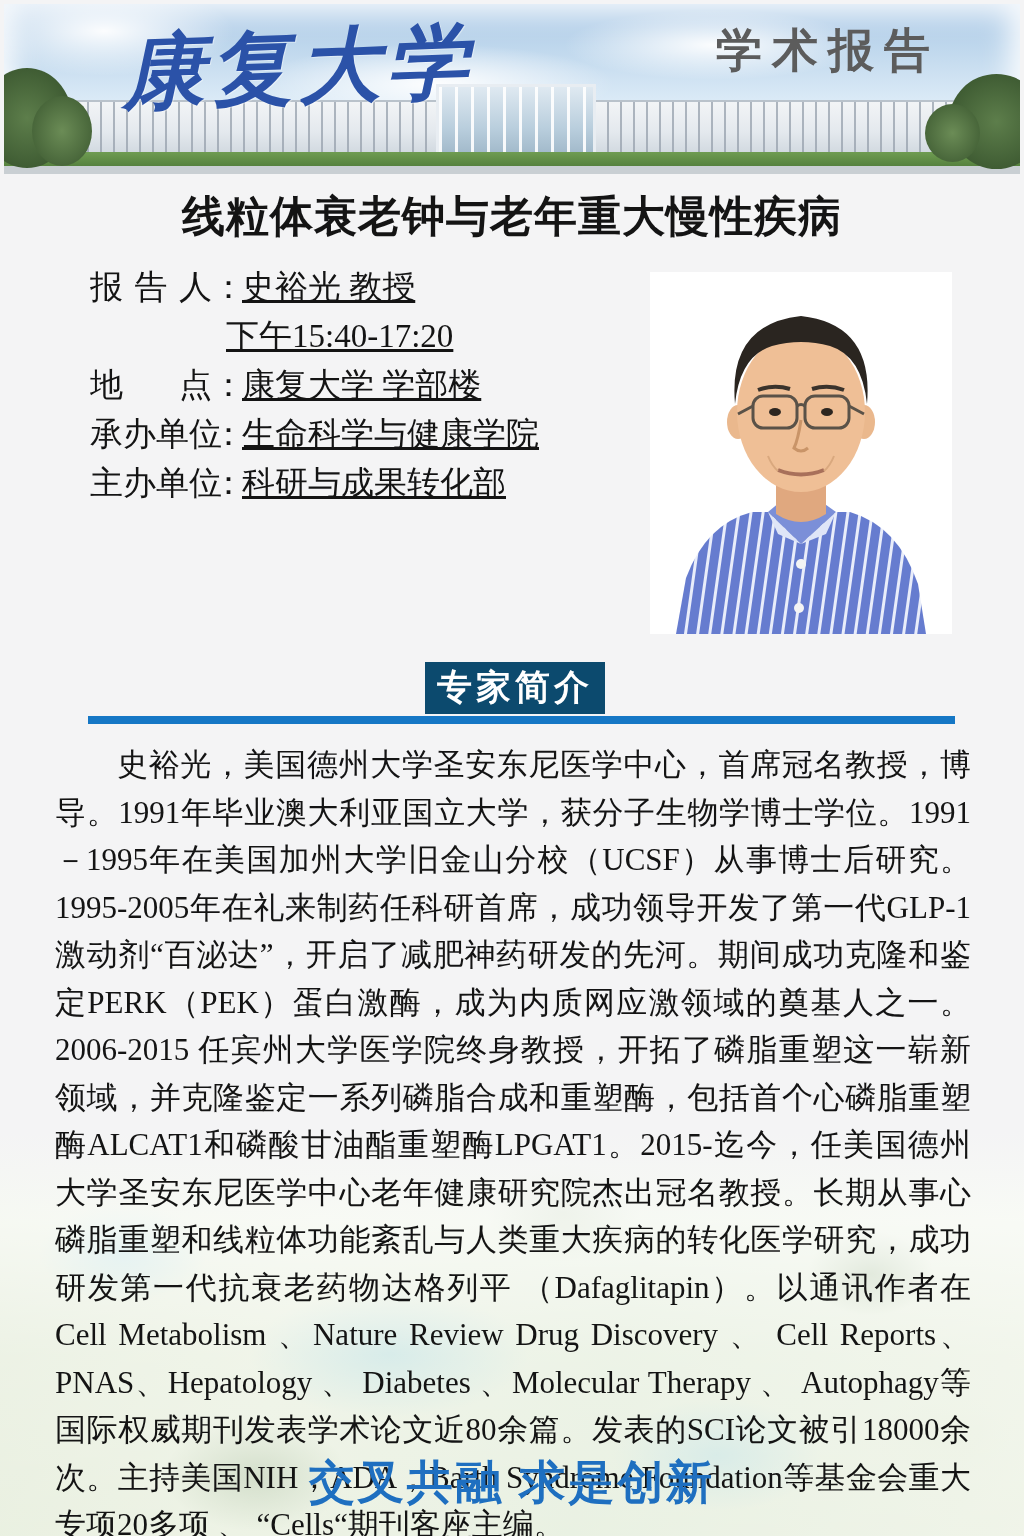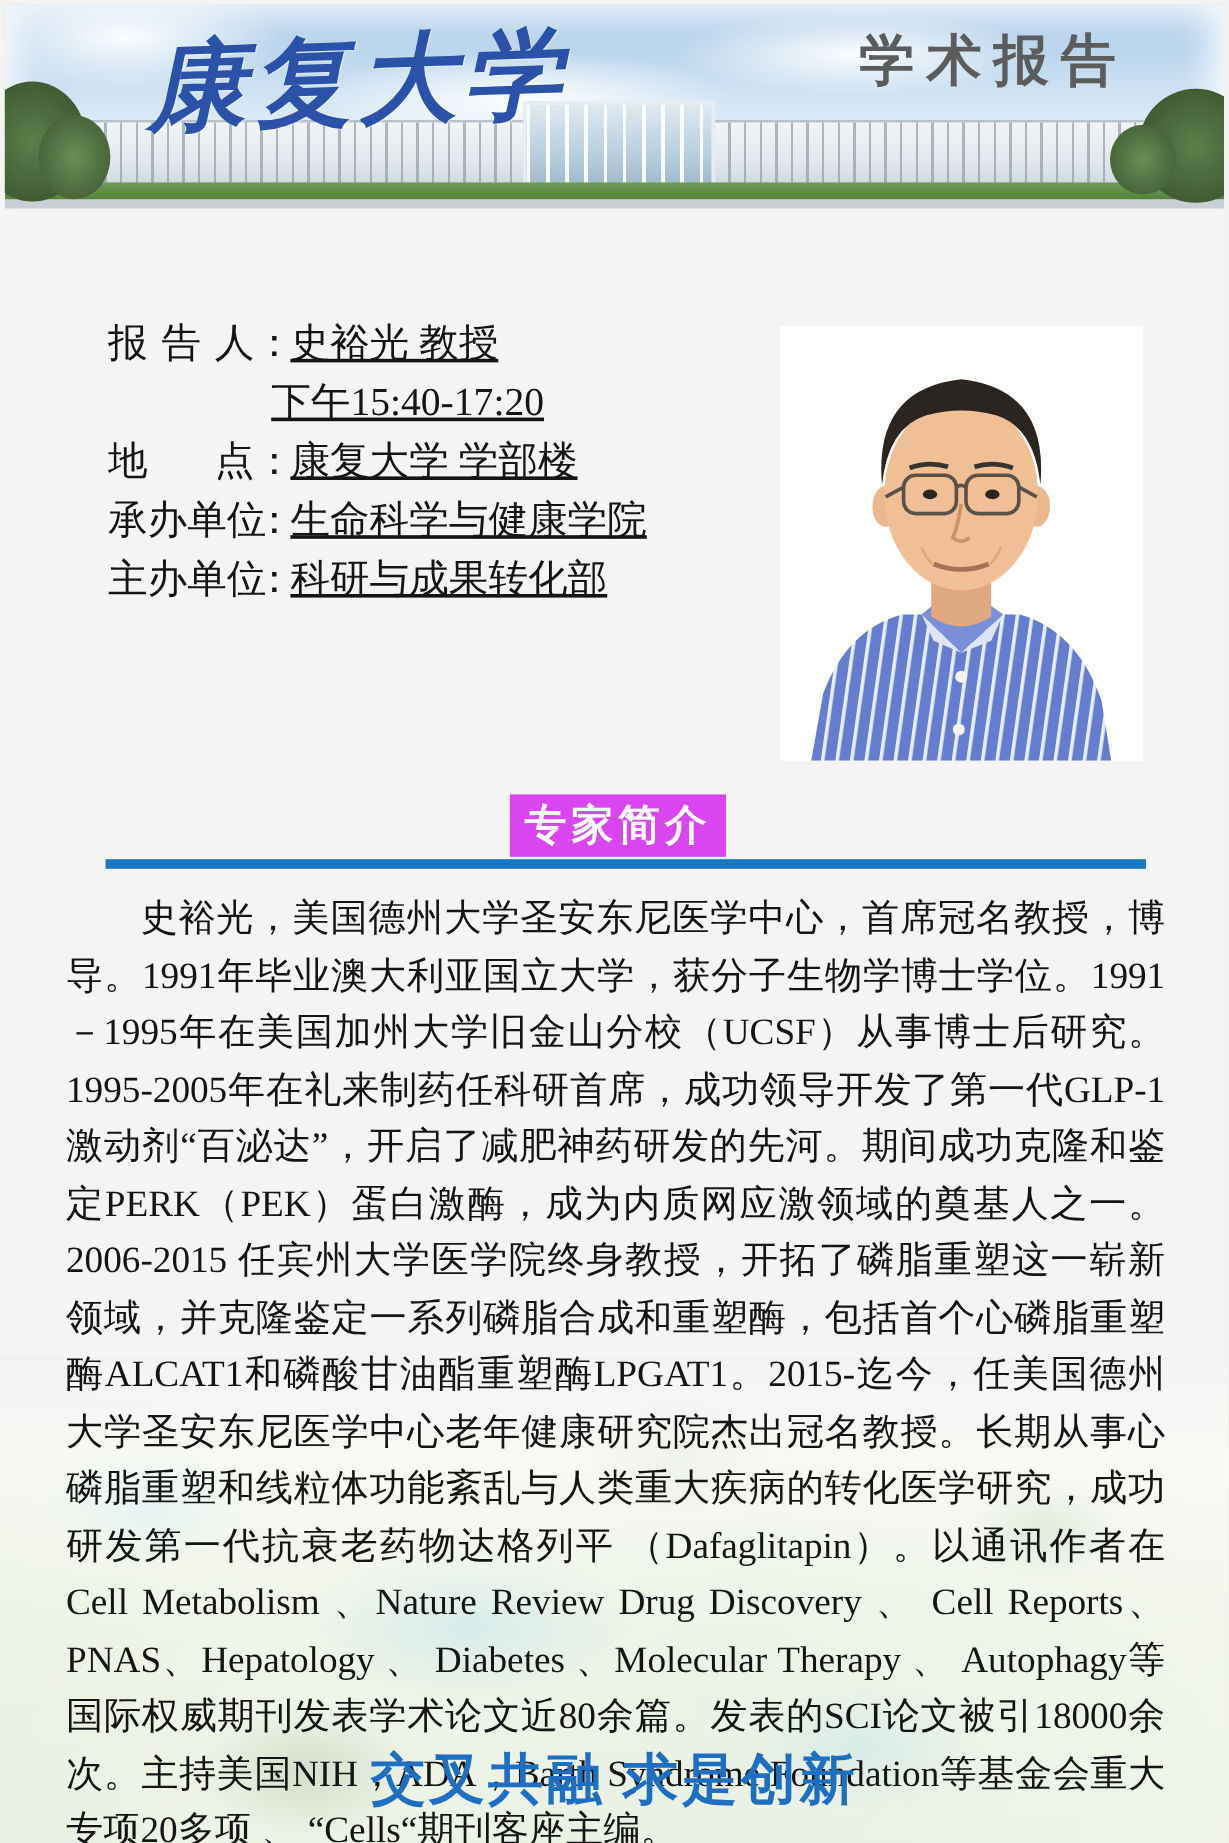--- a/index.html
+++ b/index.html
@@ -118,20 +118,21 @@
     <div class="lawn"></div>
     <div class="road"></div>
     <div class="tree t1"></div>
     <div class="tree t2"></div>
     <div class="tree t3"></div>
     <div class="tree t4"></div>
     <div class="logo-cal" style="color: rgb(43, 82, 168);">康复大学</div>
     <div class="badge" style="color: rgb(92, 92, 92);">学术报告</div>
   </div>
 
+  <div class="title" style="color: rgb(20, 20, 20);">线粒体衰老钟与老年重大慢性疾病</div>
 
   <div class="info">
     <div class="info-row">
       <span class="info-label">报告人</span><span class="info-colon">：</span><span>史裕光 教授</span>
     </div>
     <div class="info-row info-cont">
       <span>下午15:40-17:20</span>
     </div>
     <div class="info-row">
       <span class="info-label">地　点</span><span class="info-colon">：</span><span>康复大学 学部楼</span>
@@ -184,21 +185,21 @@
 
       <path d="M151,148 Q148,168 144,176 Q151,182 158,176" stroke="#c99468" stroke-width="3" fill="none"></path>
 
       <path d="M128,198 Q151,207 174,198" stroke="#a8705a" stroke-width="4" fill="none"></path>
 
       <path d="M118,184 Q122,194 128,199" stroke="#d9a87e" stroke-width="2" fill="none"></path>
       <path d="M184,184 Q180,194 174,199" stroke="#d9a87e" stroke-width="2" fill="none"></path>
     </svg>
   </div>
 
-  <div class="banner" style="background: #d946ef;">专家简介</div>
+  <div class="banner" style="background: #0c4a6e;">专家简介</div>
   <div class="rule" style="background: rgb(21, 119, 197);"></div>
 
   <div class="aerial">
     <div class="aerial-overlay"></div>
   </div>
 
   <div class="bio">史裕光，美国德州大学圣安东尼医学中心，首席冠名教授，博导。1991年毕业澳大利亚国立大学，获分子生物学博士学位。1991－1995年在美国加州大学旧金山分校（UCSF）从事博士后研究。1995-2005年在礼来制药任科研首席，成功领导开发了第一代GLP-1激动剂“百泌达”，开启了减肥神药研发的先河。期间成功克隆和鉴定PERK（PEK）蛋白激酶，成为内质网应激领域的奠基人之一。2006-2015 任宾州大学医学院终身教授，开拓了磷脂重塑这一崭新领域，并克隆鉴定一系列磷脂合成和重塑酶，包括首个心磷脂重塑酶ALCAT1和磷酸甘油酯重塑酶LPGAT1。2015-迄今，任美国德州大学圣安东尼医学中心老年健康研究院杰出冠名教授。长期从事心磷脂重塑和线粒体功能紊乱与人类重大疾病的转化医学研究，成功研发第一代抗衰老药物达格列平 （Dafaglitapin）。以通讯作者在Cell Metabolism 、Nature Review Drug Discovery 、 Cell Reports、PNAS、Hepatology 、 Diabetes 、Molecular Therapy 、 Autophagy等国际权威期刊发表学术论文近80余篇。发表的SCI论文被引18000余次。主持美国NIH，ADA，Barth Syndrome Foundation等基金会重大专项20多项 、 “Cells“期刊客座主编。</div>
 
   <div class="slogan" style="color: rgb(30, 111, 192);">交叉共融 求是创新</div>
 

